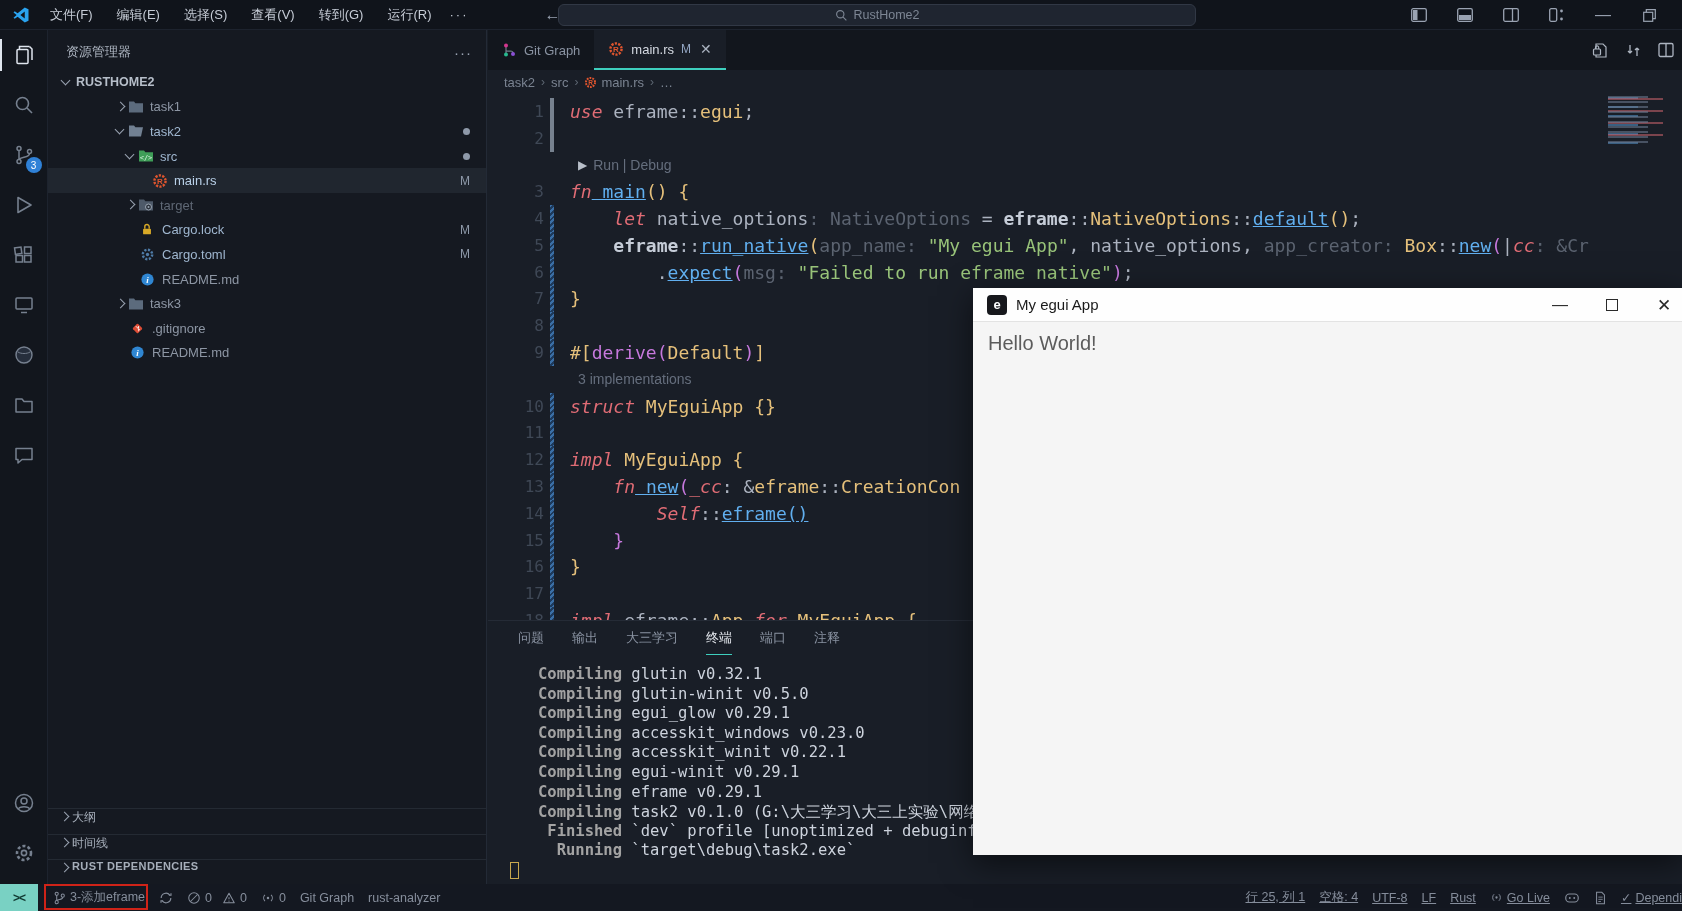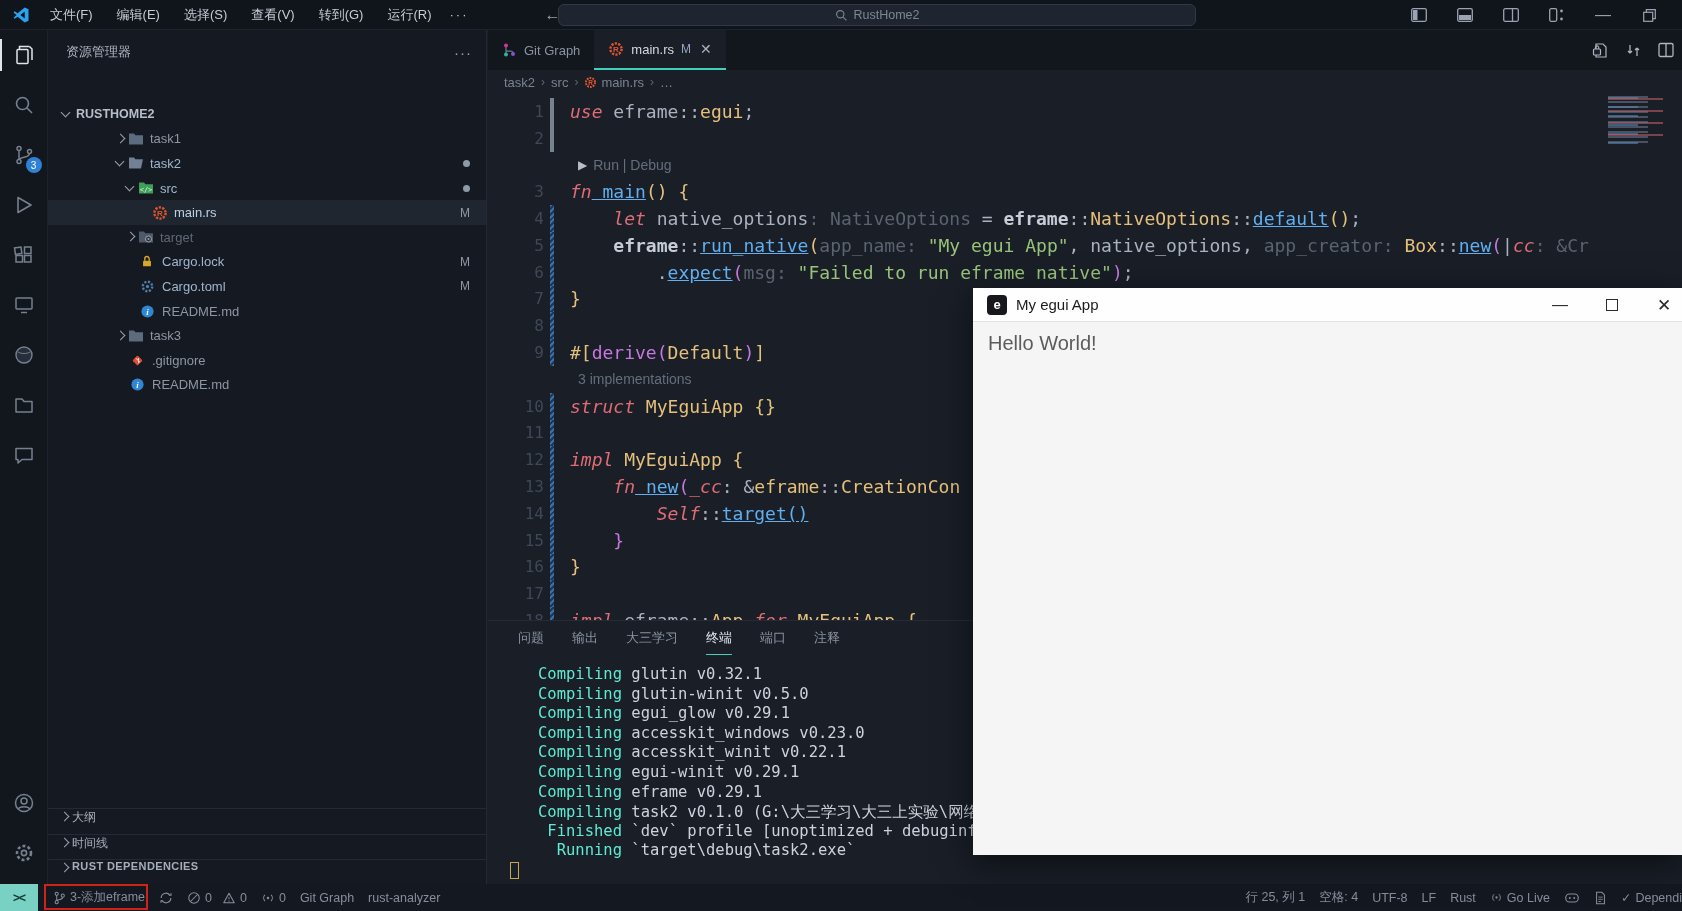--- a/index.html
+++ b/index.html
@@ -23,21 +23,21 @@
   .activitybar{position:absolute;left:0;top:30px;width:48px;height:854px;background:#12161d;
                display:flex;flex-direction:column;align-items:center;border-right:1px solid #1d232e;}
   .ab-icon{position:relative;width:48px;height:50px;display:flex;align-items:center;justify-content:center;color:#76808f;}
   .ab-icon.active{color:#dfe5ee;}
   .ab-icon.active::before{content:"";position:absolute;left:0;top:9px;bottom:9px;width:2px;background:#dfe5ee;}
   .ab-badge{position:absolute;right:6px;bottom:7px;min-width:16px;height:16px;border-radius:9px;background:#2f81d7;
             color:#fff;font-size:10px;display:flex;align-items:center;justify-content:center;padding:0 4px;}
   .ab-spacer{flex:1;}
   
   .sidebar{position:absolute;left:48px;top:30px;width:439px;height:854px;background:#151921;
-           border-right:1px solid #232a36;display:flex;flex-direction:column;gap:32px;}
+           border-right:1px solid #232a36;display:flex;flex-direction:column;}
   .side-header{height:40px;display:flex;align-items:center;padding:4px 14px 0 18px;font-size:13px;color:#aeb6c2;}
   .side-header .dots{margin-left:auto;color:#9aa3b2;font-size:15px;letter-spacing:1px;}
   .tree{flex:1;overflow:hidden;font-size:13px;}
   .trow{height:24.6px;display:flex;align-items:center;padding-right:16px;color:#8d96a4;position:relative;}
   .trow.active{background:#20262f;color:#b9d0e8;}
   .trow.bold{font-weight:bold;color:#b6bec9;font-size:12.5px;}
   .trow.dim{color:#5f6875;}
   .trow.mod{color:#9fb6cf;}
   .chev{width:16px;height:16px;flex:none;position:relative;}
   .chev::before{content:"";position:absolute;left:5px;top:4px;width:6px;height:6px;
@@ -87,29 +87,29 @@
        repeating-linear-gradient(180deg,rgba(120,135,160,.55) 0 2px,transparent 2px 5px) 4px 0/40px 100% no-repeat,
        repeating-linear-gradient(180deg,rgba(224,108,117,.55) 0 2px,transparent 2px 12px) 4px 2px/55px 100% no-repeat,
        repeating-linear-gradient(180deg,rgba(97,175,239,.5) 0 2px,transparent 2px 9px) 4px 1px/30px 100% no-repeat;}
   
   .panel{position:absolute;left:0;top:590px;width:1194px;height:264px;border-top:1px solid #252b36;background:#191e27;}
   .panel-tabs{height:34px;display:flex;align-items:center;padding-left:30px;gap:28px;font-size:13px;color:#8a93a2;}
   .ptab{height:34px;display:flex;align-items:center;}
   .ptab.active{color:#e4e8ee;border-bottom:1.5px solid #3ecfbe;}
   .terminal{padding:10px 0 0 22px;font-family:"DejaVu Sans Mono",monospace;font-size:15.5px;color:#cdd3dd;}
   .tline{height:19.6px;white-space:pre;}
-  .tverb{color:#5eead4;font-weight:normal;}
+  .tverb{color:#a3a3a3;font-weight:bold;}
   .tcursor{display:inline-block;width:9px;height:17px;border:1px solid #c8a84e;vertical-align:middle;}
   
   .statusbar{position:absolute;left:0;top:884px;width:1682px;height:27px;background:#141821;
              display:flex;align-items:center;font-size:12.5px;color:#868e9c;overflow:hidden;}
   .sb-remote{width:38px;height:27px;background:#79d1c3;color:#103830;display:flex;align-items:center;
              justify-content:center;font-weight:bold;font-size:12px;letter-spacing:-1px;flex:none;}
   .sb-item{display:flex;align-items:center;gap:4px;padding:0 7px;white-space:nowrap;}
-  .sb-right{margin-left:auto;display:flex;align-items:center;}
+  .sb-right{margin-left:auto;display:flex;align-items:center;text-decoration:underline;}
   .annotation{position:absolute;left:44px;top:884px;width:104px;height:26px;border:2px solid #cf2318;z-index:60;pointer-events:none;}
   
   .egui{position:absolute;left:973px;top:288px;width:709px;height:567px;z-index:40;
         box-shadow:0 8px 30px rgba(0,0,0,.55);background:#f5f5f5;}
   .egui-titlebar{height:34px;background:#fefefe;border-bottom:1px solid #e3e3e3;display:flex;align-items:center;padding-left:14px;}
   .egui-appicon{width:20px;height:20px;background:#17181c;border-radius:4px;color:#fff;display:flex;align-items:center;
                 justify-content:center;font-size:13px;font-weight:bold;margin-right:9px;flex:none;}
   .egui-title{font-size:15px;color:#1b1b1b;}
   .egui-controls{position:absolute;left:0;top:0;width:100%;height:34px;}
   .eg-min,.eg-max,.eg-close{position:absolute;top:0;width:30px;height:34px;display:flex;align-items:center;justify-content:center;color:#2a2a2a;}
@@ -465,21 +465,21 @@
           <div class="crow"><span class="ln">7</span><span class="gut hatch"></span><span class="ctxt"><span class="b">}</span></span></div>
           <div class="crow"><span class="ln">8</span><span class="gut hatch"></span><span class="ctxt"></span></div>
           <div class="crow"><span class="ln">9</span><span class="gut hatch"></span><span class="ctxt"><span class="b">#[</span><span class="m">derive</span><span class="m">(</span><span class="t">Default</span><span class="m">)</span><span class="b">]</span></span></div>
           <div class="lensrow">
             <span>3 implementations</span>
           </div>
           <div class="crow"><span class="ln">10</span><span class="gut hatch"></span><span class="ctxt"><span class="k">struct</span><span class="t"> MyEguiApp</span><span class="b"> {}</span></span></div>
           <div class="crow"><span class="ln">11</span><span class="gut hatch"></span><span class="ctxt"></span></div>
           <div class="crow"><span class="ln">12</span><span class="gut hatch"></span><span class="ctxt"><span class="k">impl</span><span class="t"> MyEguiApp</span><span class="b"> {</span></span></div>
           <div class="crow"><span class="ln">13</span><span class="gut hatch"></span><span class="ctxt"><span class="d">    </span><span class="k">fn</span><span class="f"> new</span><span class="m">(</span><span class="k">_cc</span><span class="p">: </span><span class="d">&amp;</span><span class="t">eframe</span><span class="p">::</span><span class="t">CreationCon</span></span></div>
-          <div class="crow"><span class="ln">14</span><span class="gut hatch"></span><span class="ctxt"><span class="d">        </span><span class="k">Self</span><span class="p">::</span><span class="f">target()</span></span></div>
+          <div class="crow"><span class="ln">14</span><span class="gut hatch"></span><span class="ctxt"><span class="d">        </span><span class="k">Self</span><span class="p">::</span><span class="f">eframe()</span></span></div>
           <div class="crow"><span class="ln">15</span><span class="gut hatch"></span><span class="ctxt"><span class="d">    </span><span class="m">}</span></span></div>
           <div class="crow"><span class="ln">16</span><span class="gut hatch"></span><span class="ctxt"><span class="b">}</span></span></div>
           <div class="crow"><span class="ln">17</span><span class="gut hatch"></span><span class="ctxt"></span></div>
           <div class="crow"><span class="ln">18</span><span class="gut hatch"></span><span class="ctxt"><span class="k">impl</span><span class="d"> eframe</span><span class="p">::</span><span class="t">App</span><span class="k"> for</span><span class="t"> MyEguiApp</span><span class="b"> {</span></span></div>
         </div>
       <div class="minimap"></div>
     </div>
     <div class="panel">
       <div class="panel-tabs" id="ptabs">
           <span class="ptab">问题</span>

